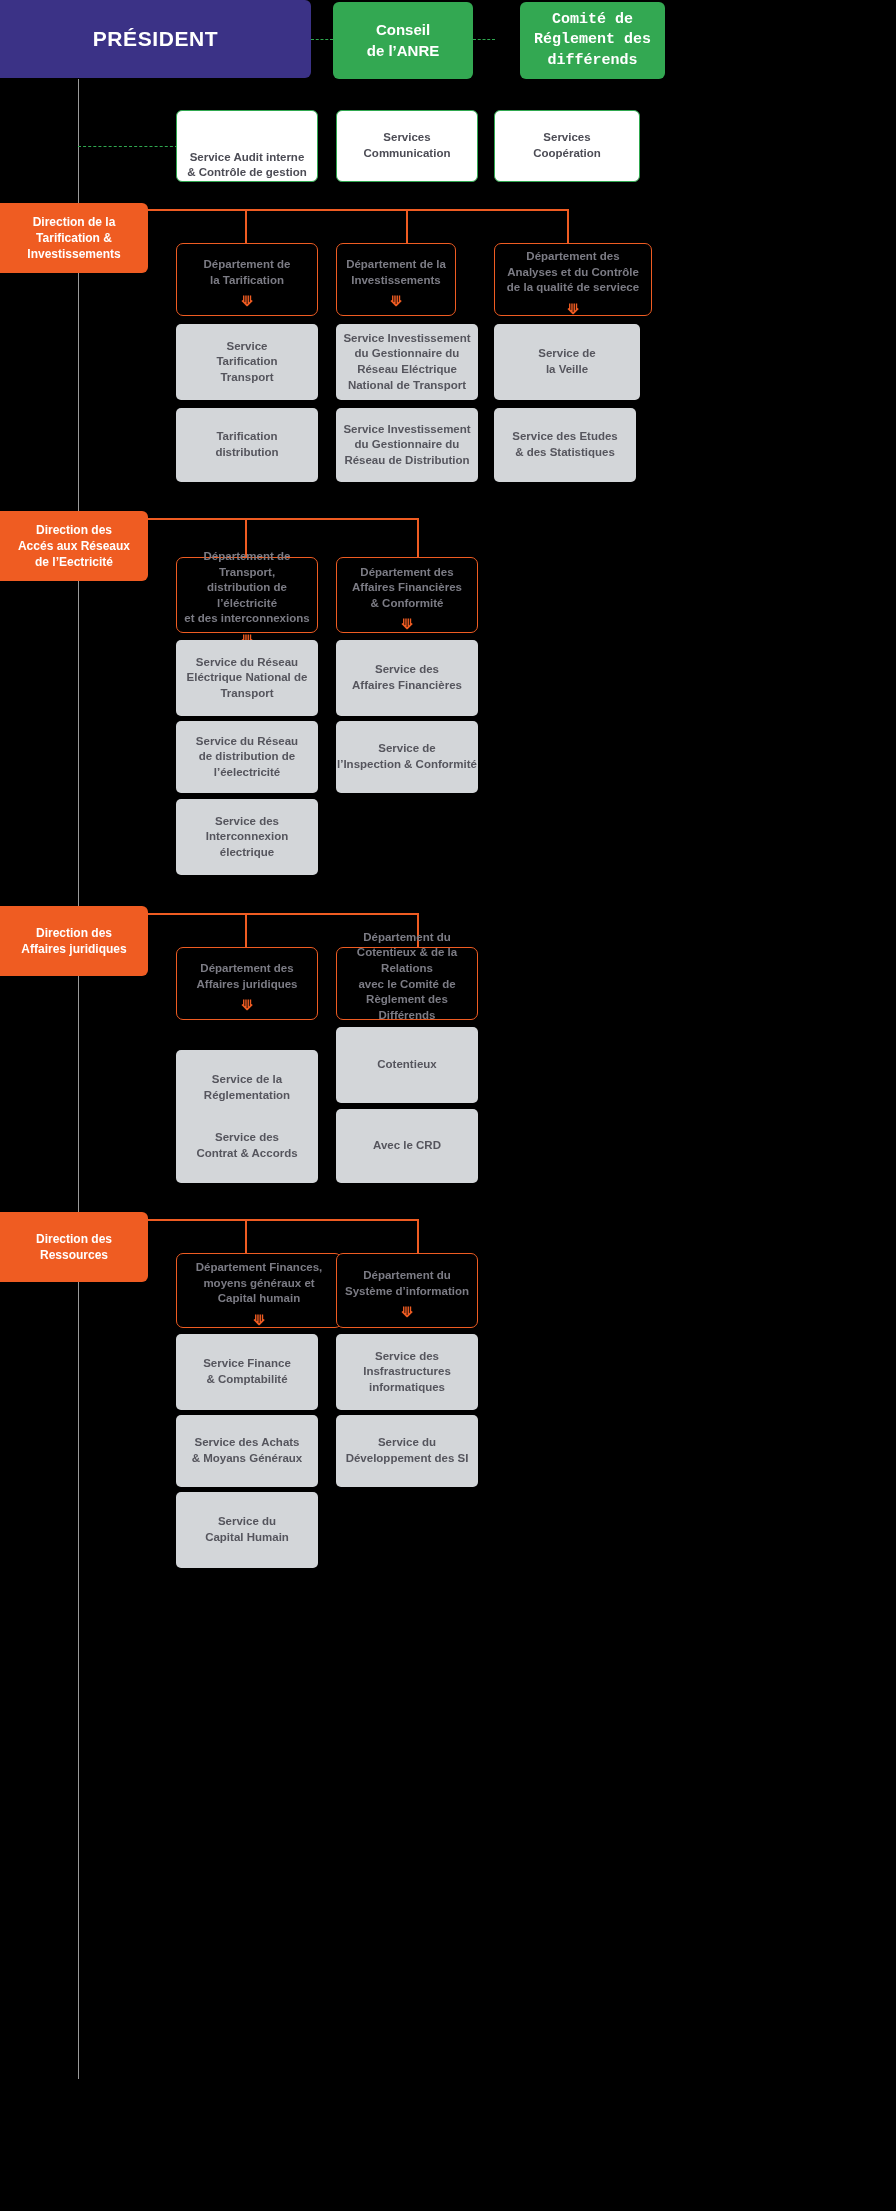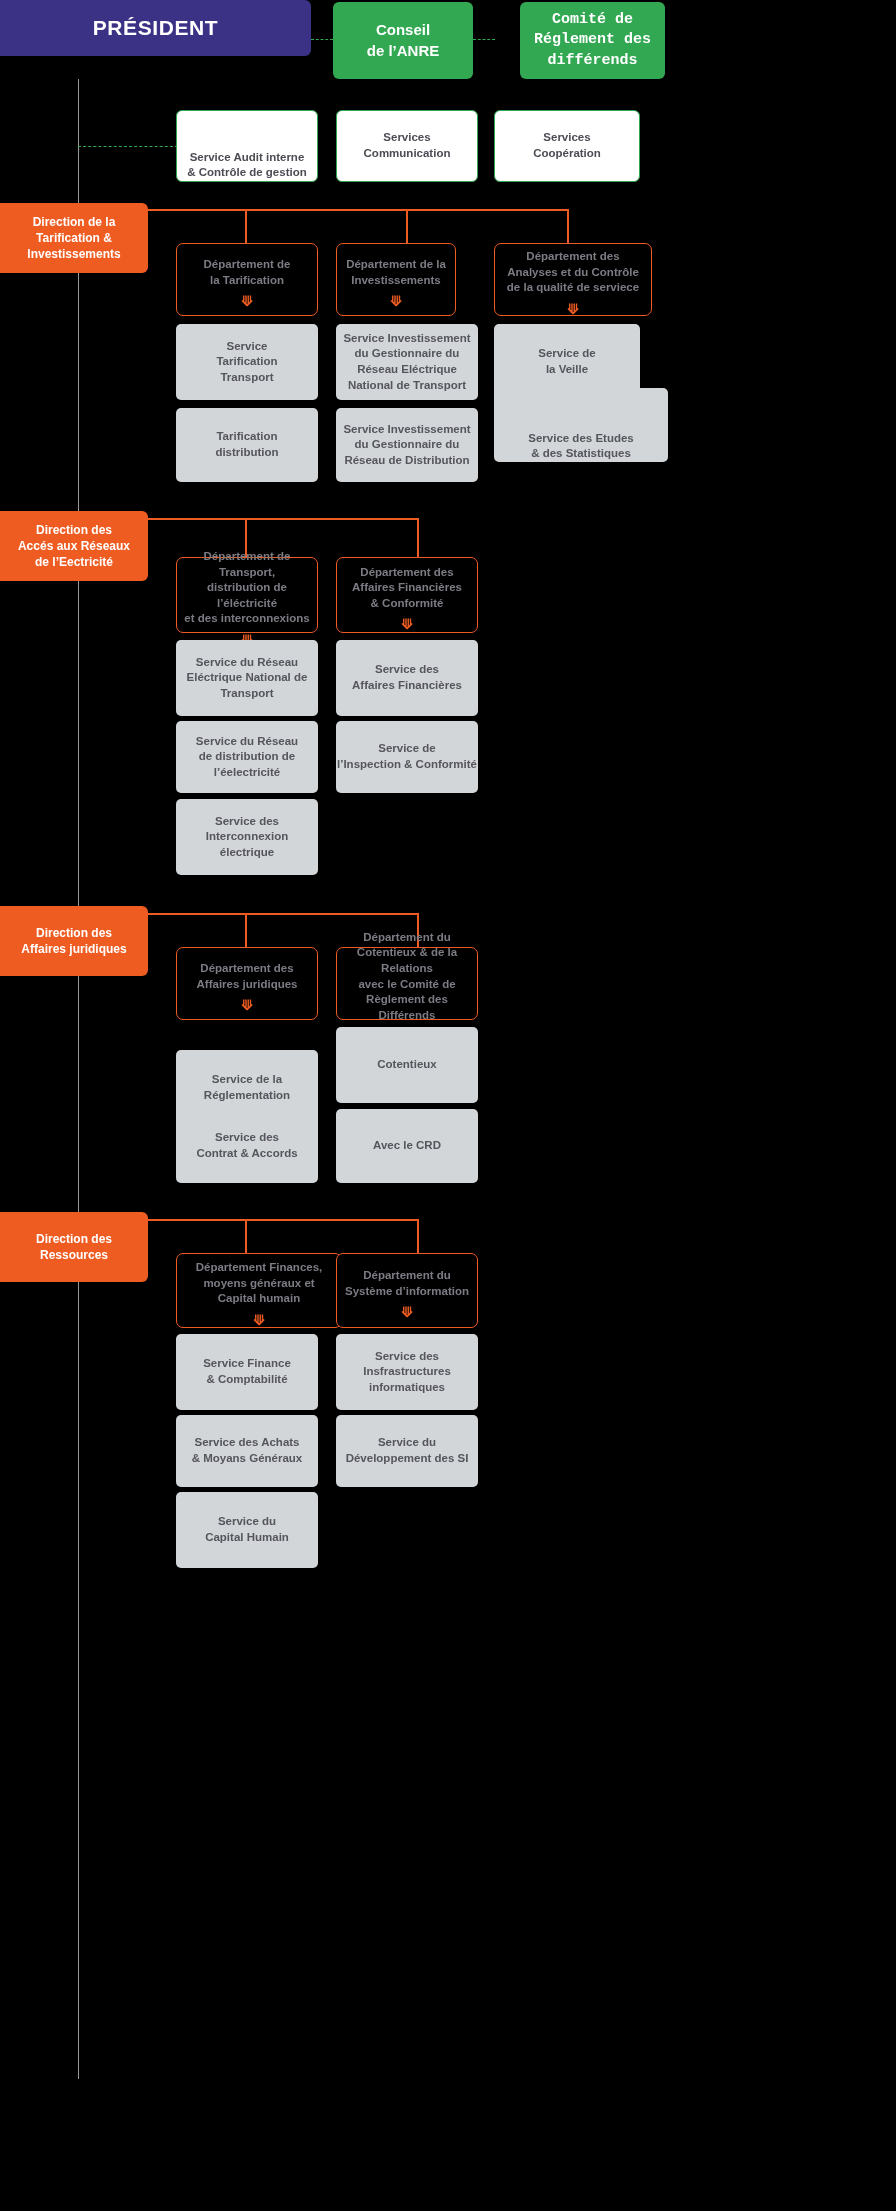--- a/index.html
+++ b/index.html
@@ -88,21 +88,21 @@
   .ln-v-orange { width: 1.5px; background: #ef5c22; }
   .ln-dash-green {
     height: 0; border-top: 1.5px dashed #2fa84f;
   }
 </style>
 </head>
 <body>
 
 <div id="org-root">
 
-  <div class="box president-box" style="left:0px; top:0px; width:311px; height:56px;">
+  <div class="box president-box" style="left:0px; top:0px; width:311px; height:78px;">
     <span class="lbl">PRÉSIDENT</span>
   </div>
 
   <div class="ln ln-dash-green" style="left:311px; top:39px; width:22px;"></div>
 
   <div class="box council-box" style="left:333px; top:2px; width:140px; height:77px;">
     <span class="lbl">Conseil
 de l’ANRE</span>
   </div>
 
@@ -177,21 +177,21 @@
 
   <div class="box service-box" style="left:176px; top:408px; width:142px; height:74px;">
     <span class="lbl">Tarification
 distribution</span>
   </div>
   <div class="box service-box" style="left:336px; top:408px; width:142px; height:74px;">
     <span class="lbl">Service Investissement
 du Gestionnaire du
 Réseau de Distribution</span>
   </div>
-  <div class="box service-box" style="left:494px; top:388px; width:174px; height:74px;align-items:flex-end;">
+  <div class="box service-box" style="left:494px; top:408px; width:142px; height:74px;">
     <span class="lbl">Service des Etudes
 &amp; des Statistiques</span>
   </div>
 
   <div class="box direction-box" style="left:0px; top:511px; width:148px; height:70px;">
     <span class="lbl">Direction des
 Accés aux Réseaux
 de l’Eectricité</span>
   </div>
   <div class="ln ln-h-orange" style="left:148px; top:518px; width:270px;"></div>

